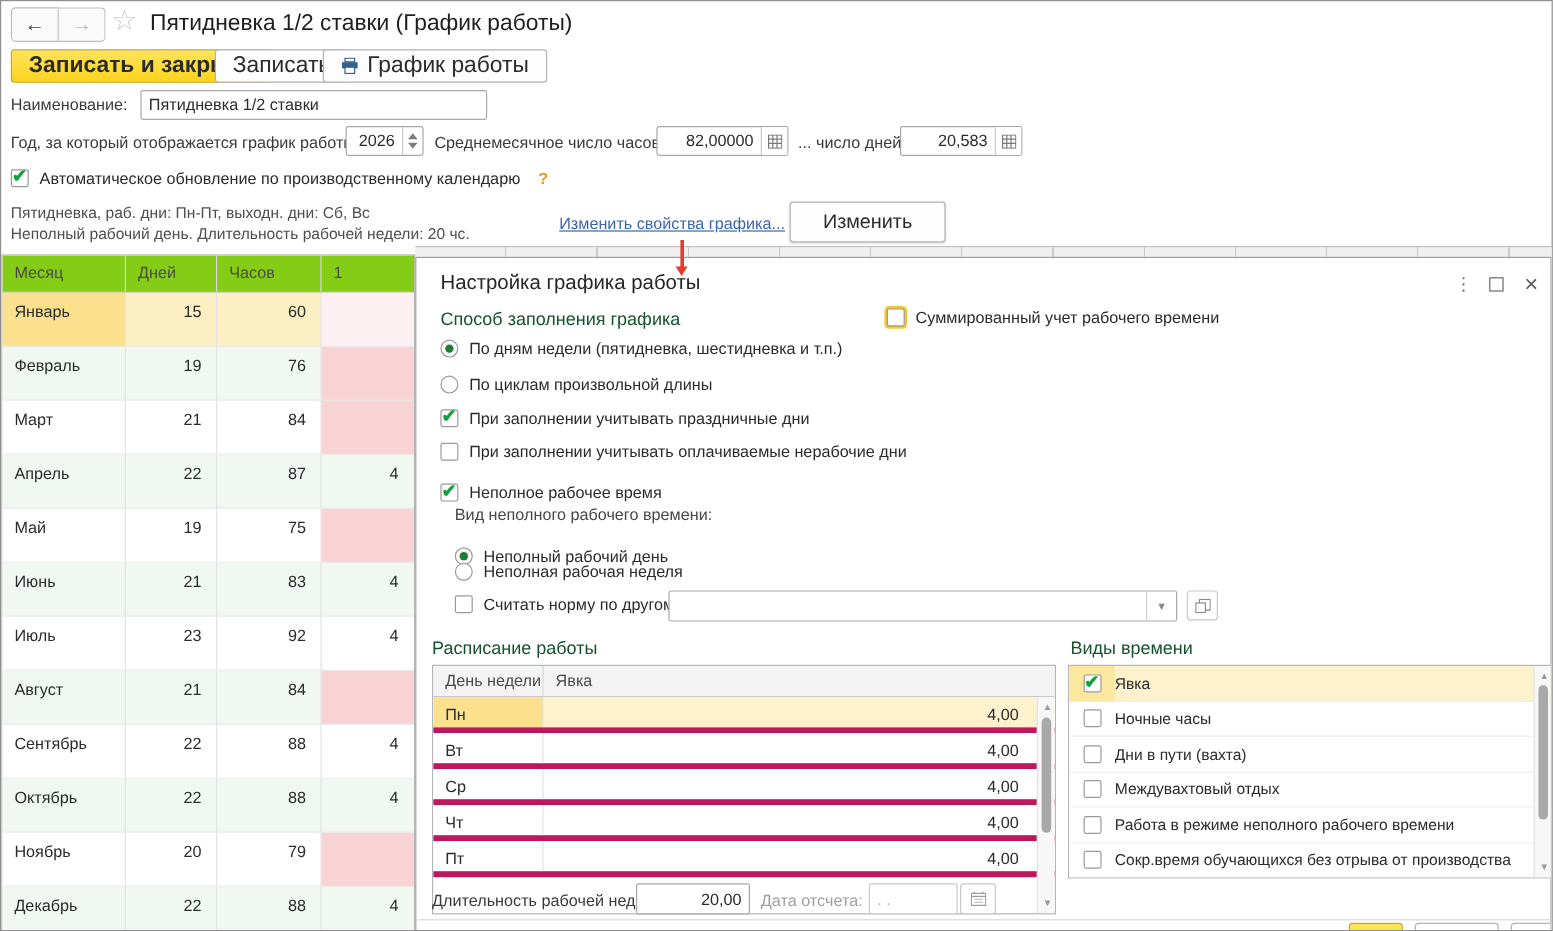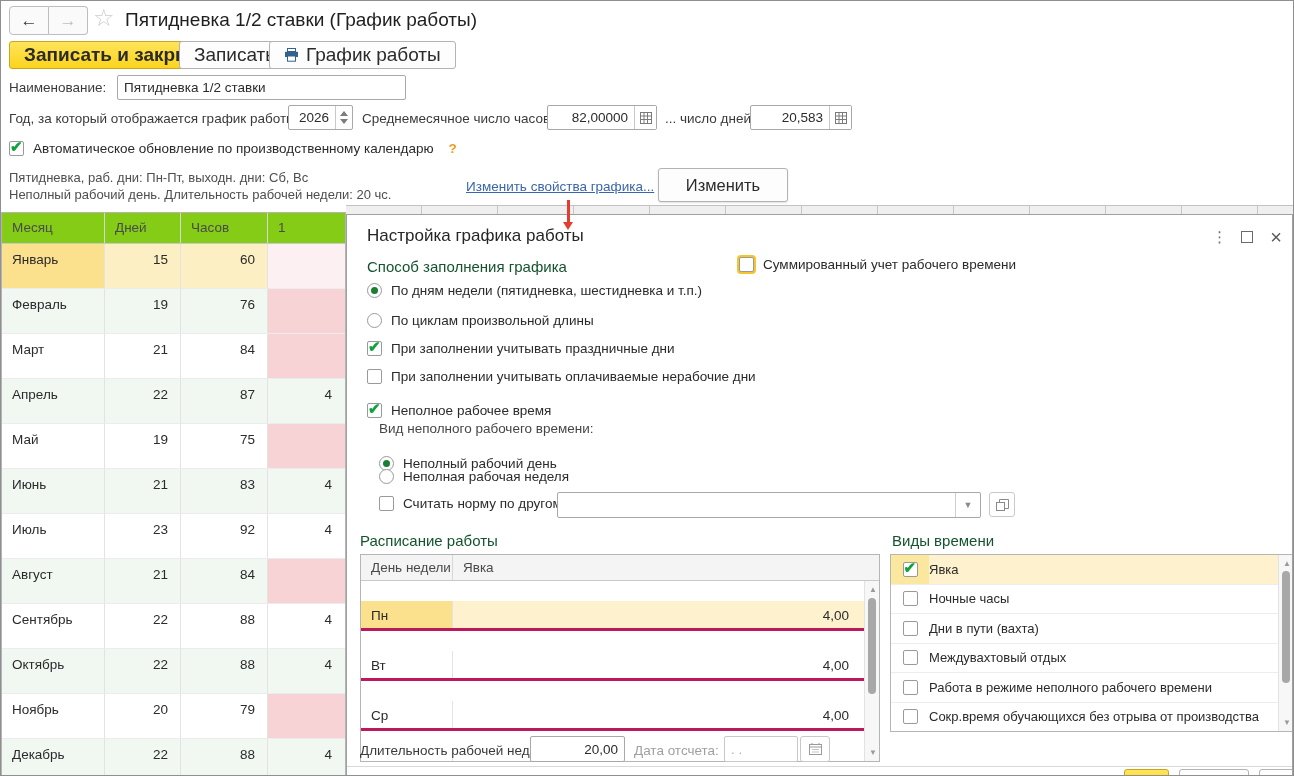--- a/index.html
+++ b/index.html
@@ -96,21 +96,21 @@
     align-items:center;justify-content:center;color:#8a8a8a;font-size:11px;}
   .sqbtn{width:26px;height:25px;border:1px solid #c9c9c9;border-radius:3px;background:#fff;
     display:flex;align-items:center;justify-content:center;box-sizing:border-box;}
   
   .sched{left:13px;top:339px;width:520px;height:208px;border:1px solid #b5b5b5;
     box-sizing:border-box;overflow:hidden;background:#fff;}
   .shead{display:flex;height:26px;background:#f4f4f4;border-bottom:1px solid #c9c9c9;
     box-sizing:border-box;color:#4a4a4a;}
   .shc1{width:92px;padding:5px 0 0 10px;border-right:1px solid #d7d7d7;box-sizing:border-box;}
   .shc2{flex:1;padding:5px 0 0 10px;}
-  .srow{display:flex;height:30px;box-sizing:border-box;border-bottom:3px solid #be185d;background:#fff;margin-top:20px;}
+  .srow{display:flex;height:30px;box-sizing:border-box;border-bottom:5px solid #be185d;background:#fff;}
   .srow .sc1{width:92px;padding:7px 0 0 10px;border-right:1px solid #e3e3e3;box-sizing:border-box;}
   .srow .sc2{flex:1;text-align:right;padding:7px 30px 0 0;box-sizing:border-box;}
   .srow.sel .sc1{background:#fbe18d;}
   .srow.sel .sc2{background:#fdf2cd;}
   
   .sbar{position:absolute;width:15px;background:#f7f7f7;border-left:1px solid #e2e2e2;box-sizing:border-box;}
   .sbar .up{position:absolute;top:4px;left:4px;font-size:8px;color:#9a9a9a;}
   .sbar .down{position:absolute;bottom:4px;left:4px;font-size:8px;color:#9a9a9a;}
   .sbar .thumb{position:absolute;left:3px;width:8px;background:#a8a8a8;border-radius:5px;}
   

